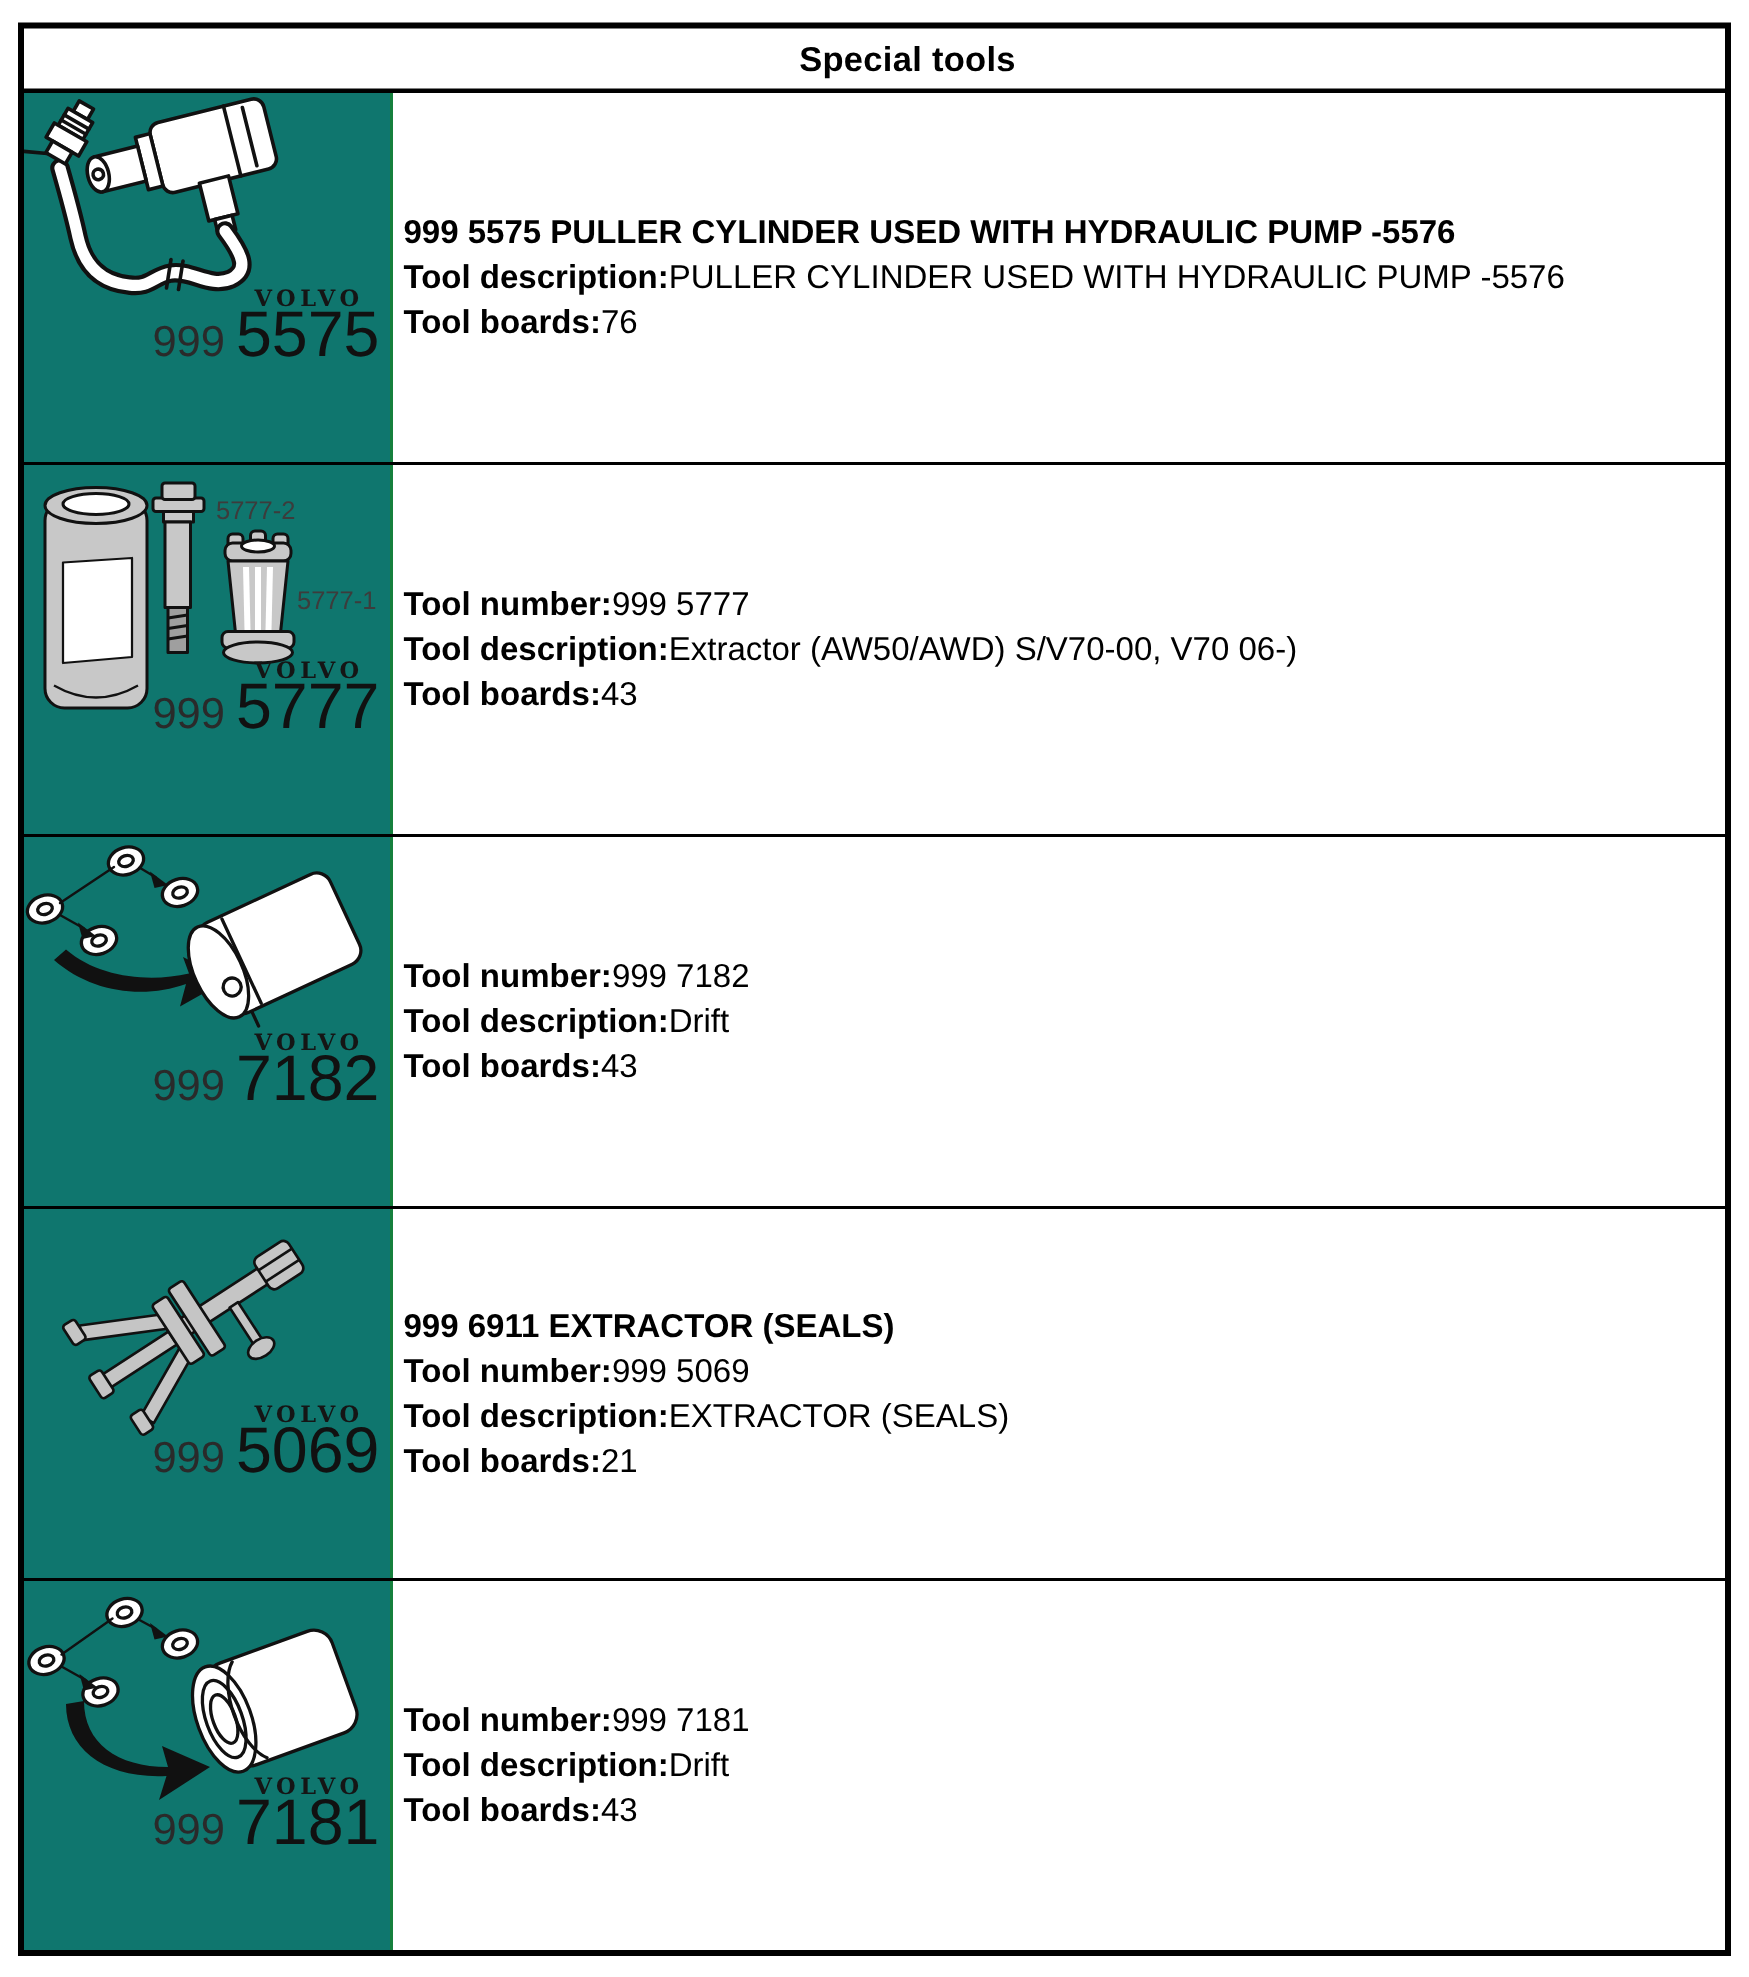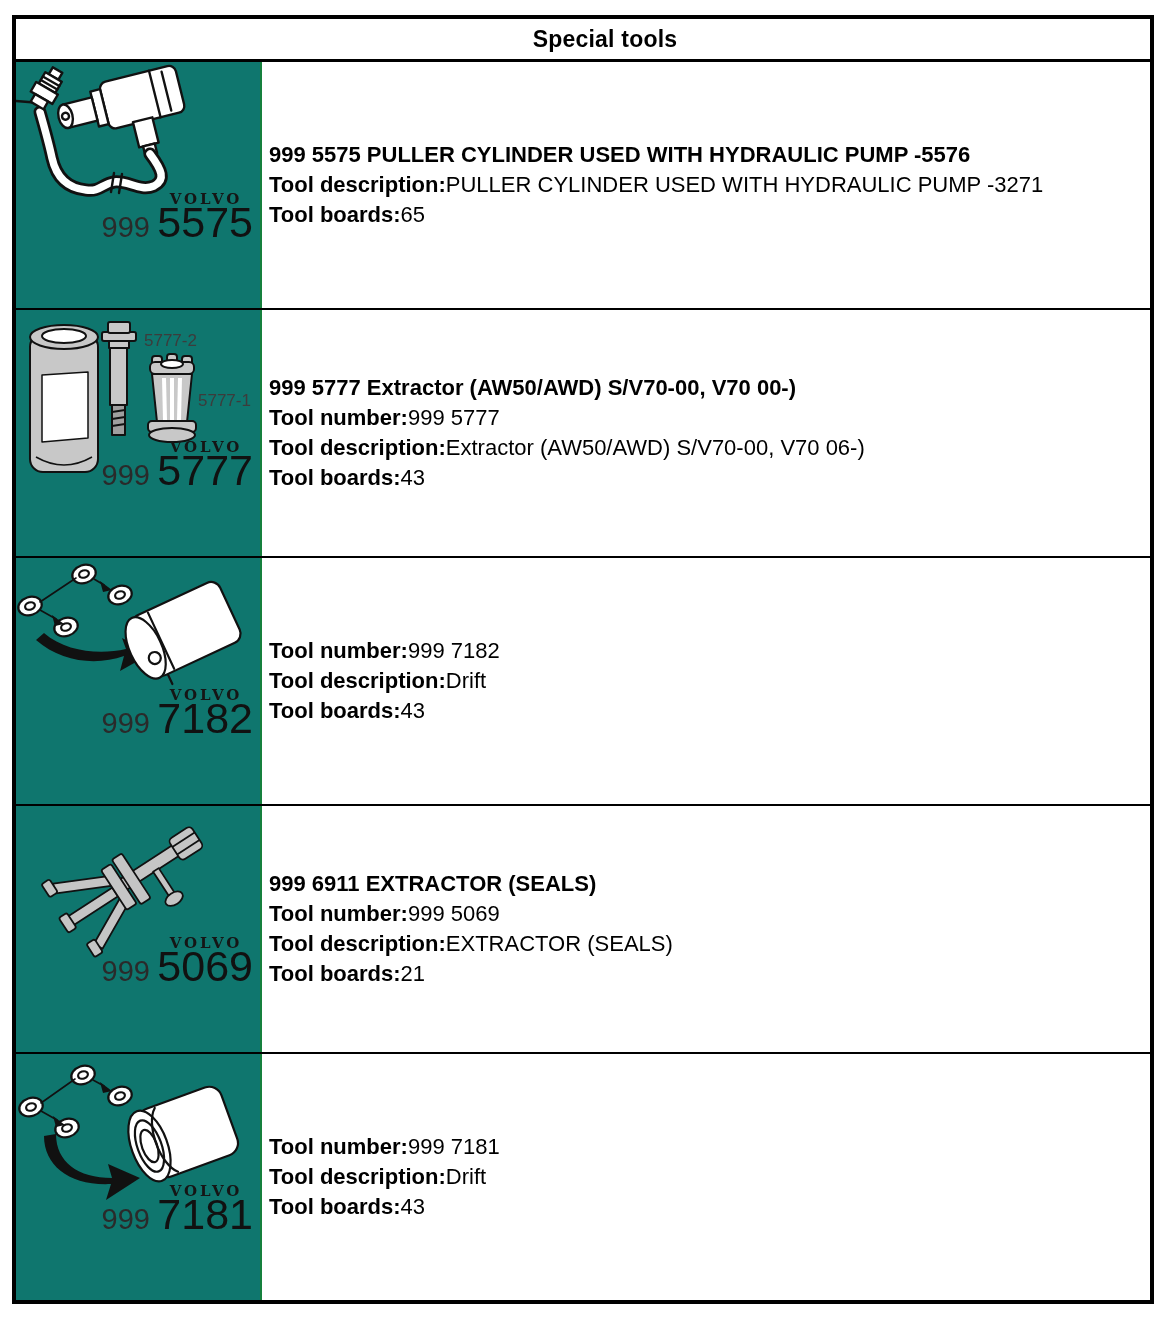--- a/index.html
+++ b/index.html
@@ -74,22 +74,22 @@
               <line x1="4" y1="52" x2="19" y2="45"></line>
             </g>
           </g>
           <text class="brand-txt" x="190" y="142" text-anchor="middle">VOLVO</text>
           <text class="num-prefix" x="134" y="175" text-anchor="end">999</text>
           <text class="num-digits" x="237" y="175" text-anchor="end">5575</text>
         </svg>
       </div>
       <div class="cell-text">
         <div class="t-title">999 5575 PULLER CYLINDER USED WITH HYDRAULIC PUMP -5576</div>
-        <div class="t-line"><b>Tool description:</b><span>PULLER CYLINDER USED WITH HYDRAULIC PUMP -3271</span></div>
-        <div class="t-line"><b>Tool boards:</b><span>65</span></div>
+        <div class="t-line"><b>Tool description:</b><span>PULLER CYLINDER USED WITH HYDRAULIC PUMP -5576</span></div>
+        <div class="t-line"><b>Tool boards:</b><span>76</span></div>
       </div>
     </div>
 
     <div class="trow">
       <div class="cell-img">
         <svg width="244" height="245" viewBox="0 0 244 245">
           <g stroke="#111" stroke-width="2" fill="#c8c8c8" stroke-linejoin="round">
             <rect x="14" y="24" width="68" height="138" rx="13"></rect>
             <ellipse cx="48" cy="27" rx="34" ry="12"></ellipse>
             <ellipse cx="48" cy="26" rx="22" ry="7" fill="#fff"></ellipse>
@@ -116,21 +116,20 @@
             <ellipse cx="156" cy="125" rx="23" ry="7"></ellipse>
           </g>
           <text class="plabel" x="128" y="36">5777-2</text>
           <text class="plabel" x="182" y="96">5777-1</text>
           <text class="brand-txt" x="190" y="142" text-anchor="middle">VOLVO</text>
           <text class="num-prefix" x="134" y="175" text-anchor="end">999</text>
           <text class="num-digits" x="237" y="175" text-anchor="end">5777</text>
         </svg>
       </div>
       <div class="cell-text">
-        <div class="t-title">999 5777 Extractor (AW50/AWD) S/V70-00, V70 00-)</div>
         <div class="t-line"><b>Tool number:</b><span>999 5777</span></div>
         <div class="t-line"><b>Tool description:</b><span>Extractor (AW50/AWD) S/V70-00, V70 06-)</span></div>
         <div class="t-line"><b>Tool boards:</b><span>43</span></div>
       </div>
     </div>
 
     <div class="trow">
       <div class="cell-img">
         <svg width="244" height="245" viewBox="0 0 244 245">
           <g stroke="#111" stroke-width="2.2" fill="#fff" stroke-linejoin="round" stroke-linecap="round">

